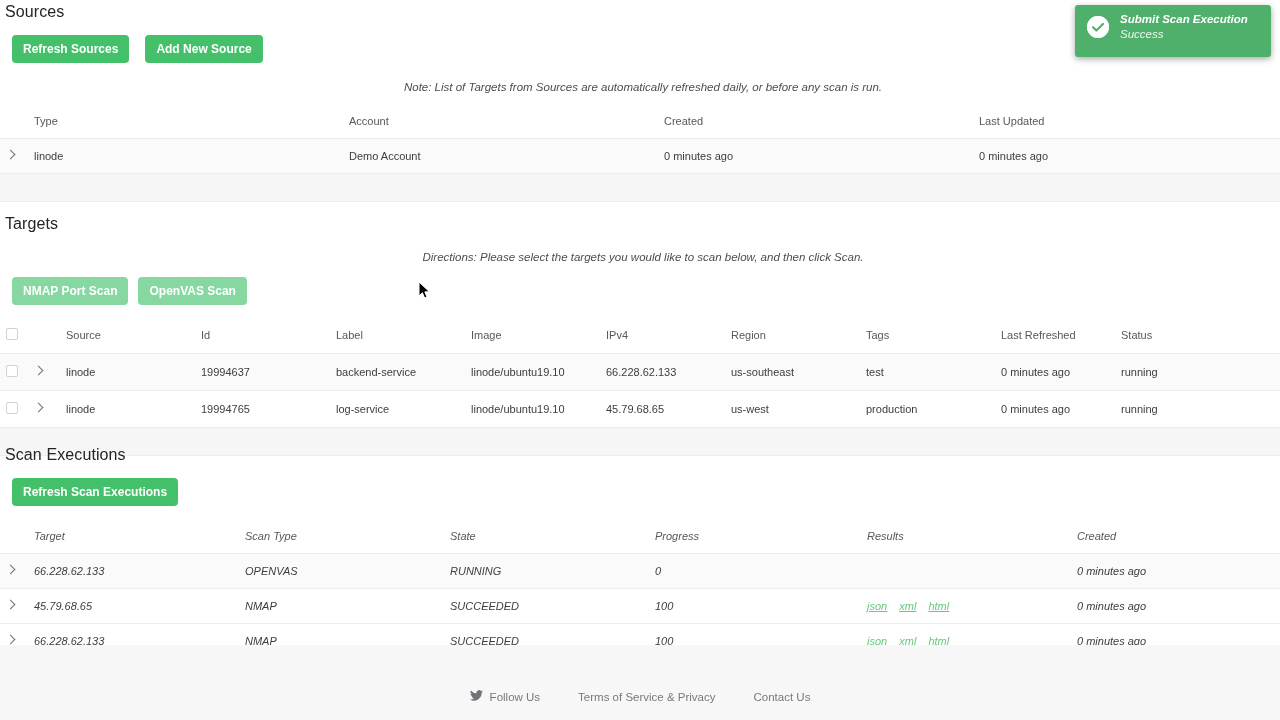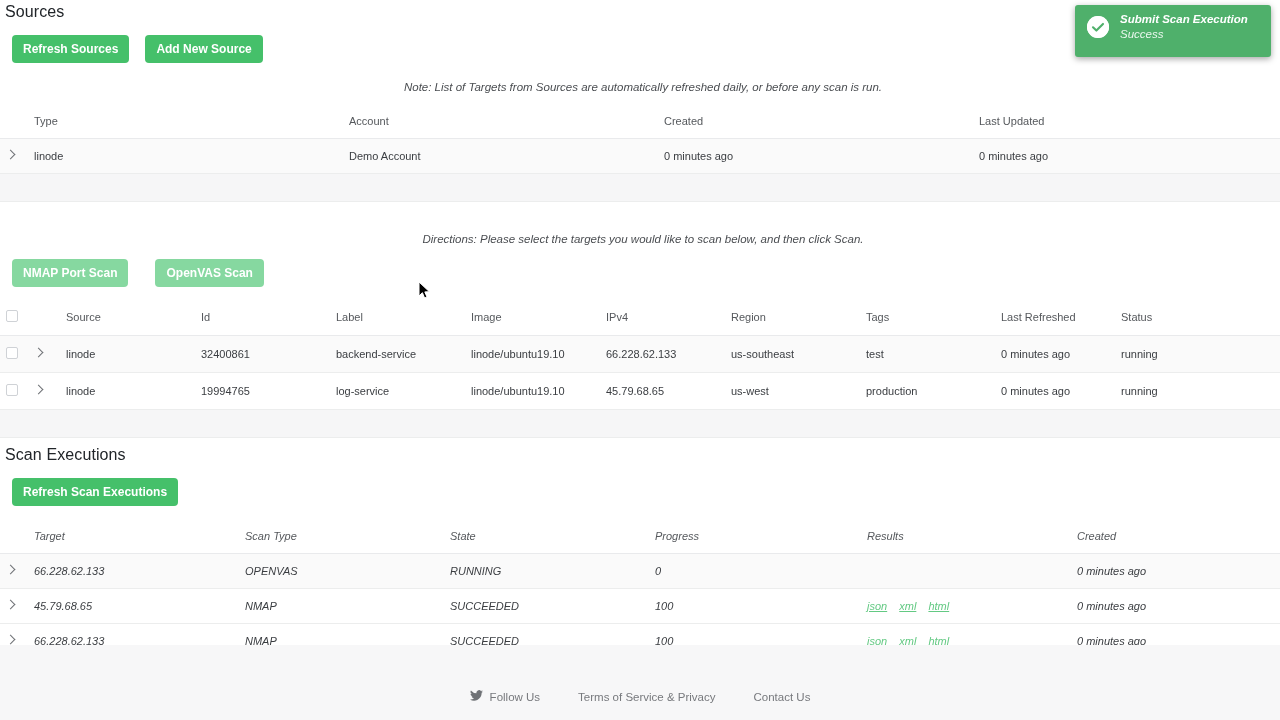--- a/index.html
+++ b/index.html
@@ -220,24 +220,25 @@
           <td>0 minutes ago</td>
         </tr>
         <tr class="filler-row">
           <td colspan="5"></td>
         </tr>
       </tbody>
     </table>
   </div>
 
   <div style="position:absolute; left:0; top:215px; width:1280px;">
+    <h2 class="section-title">Targets</h2>
 
     <div class="note" style="padding-top:18px;">Directions: Please select the targets you would like to scan below, and then click Scan.</div>
 
-    <div style="padding:14px 0 0 12px; display:flex; gap:27px;">
+    <div style="padding:14px 0 0 12px; display:flex; gap:10px;">
       <button class="btn disabled">NMAP Port Scan</button>
       <button class="btn disabled">OpenVAS Scan</button>
     </div>
 
     <table class="grid" style="margin-top:13px;">
       <colgroup>
         <col style="width:30px">
           <col style="width:32px">
           <col style="width:135px">
         <col style="width:135px">
@@ -268,21 +269,21 @@
       </thead>
       <tbody>
         <tr class="striped">
           <td style="padding-left:6px;">
             <span class="cbox"></span>
           </td>
           <td>
             <span class="chev"></span>
           </td>
           <td>linode</td>
-          <td>32400861</td>
+          <td>19994637</td>
           <td>backend-service</td>
           <td>linode/ubuntu19.10</td>
           <td>66.228.62.133</td>
           <td>us-southeast</td>
           <td>test</td>
           <td>0 minutes ago</td>
           <td>running</td>
         </tr>
         <tr class="plain">
           <td style="padding-left:6px;">

